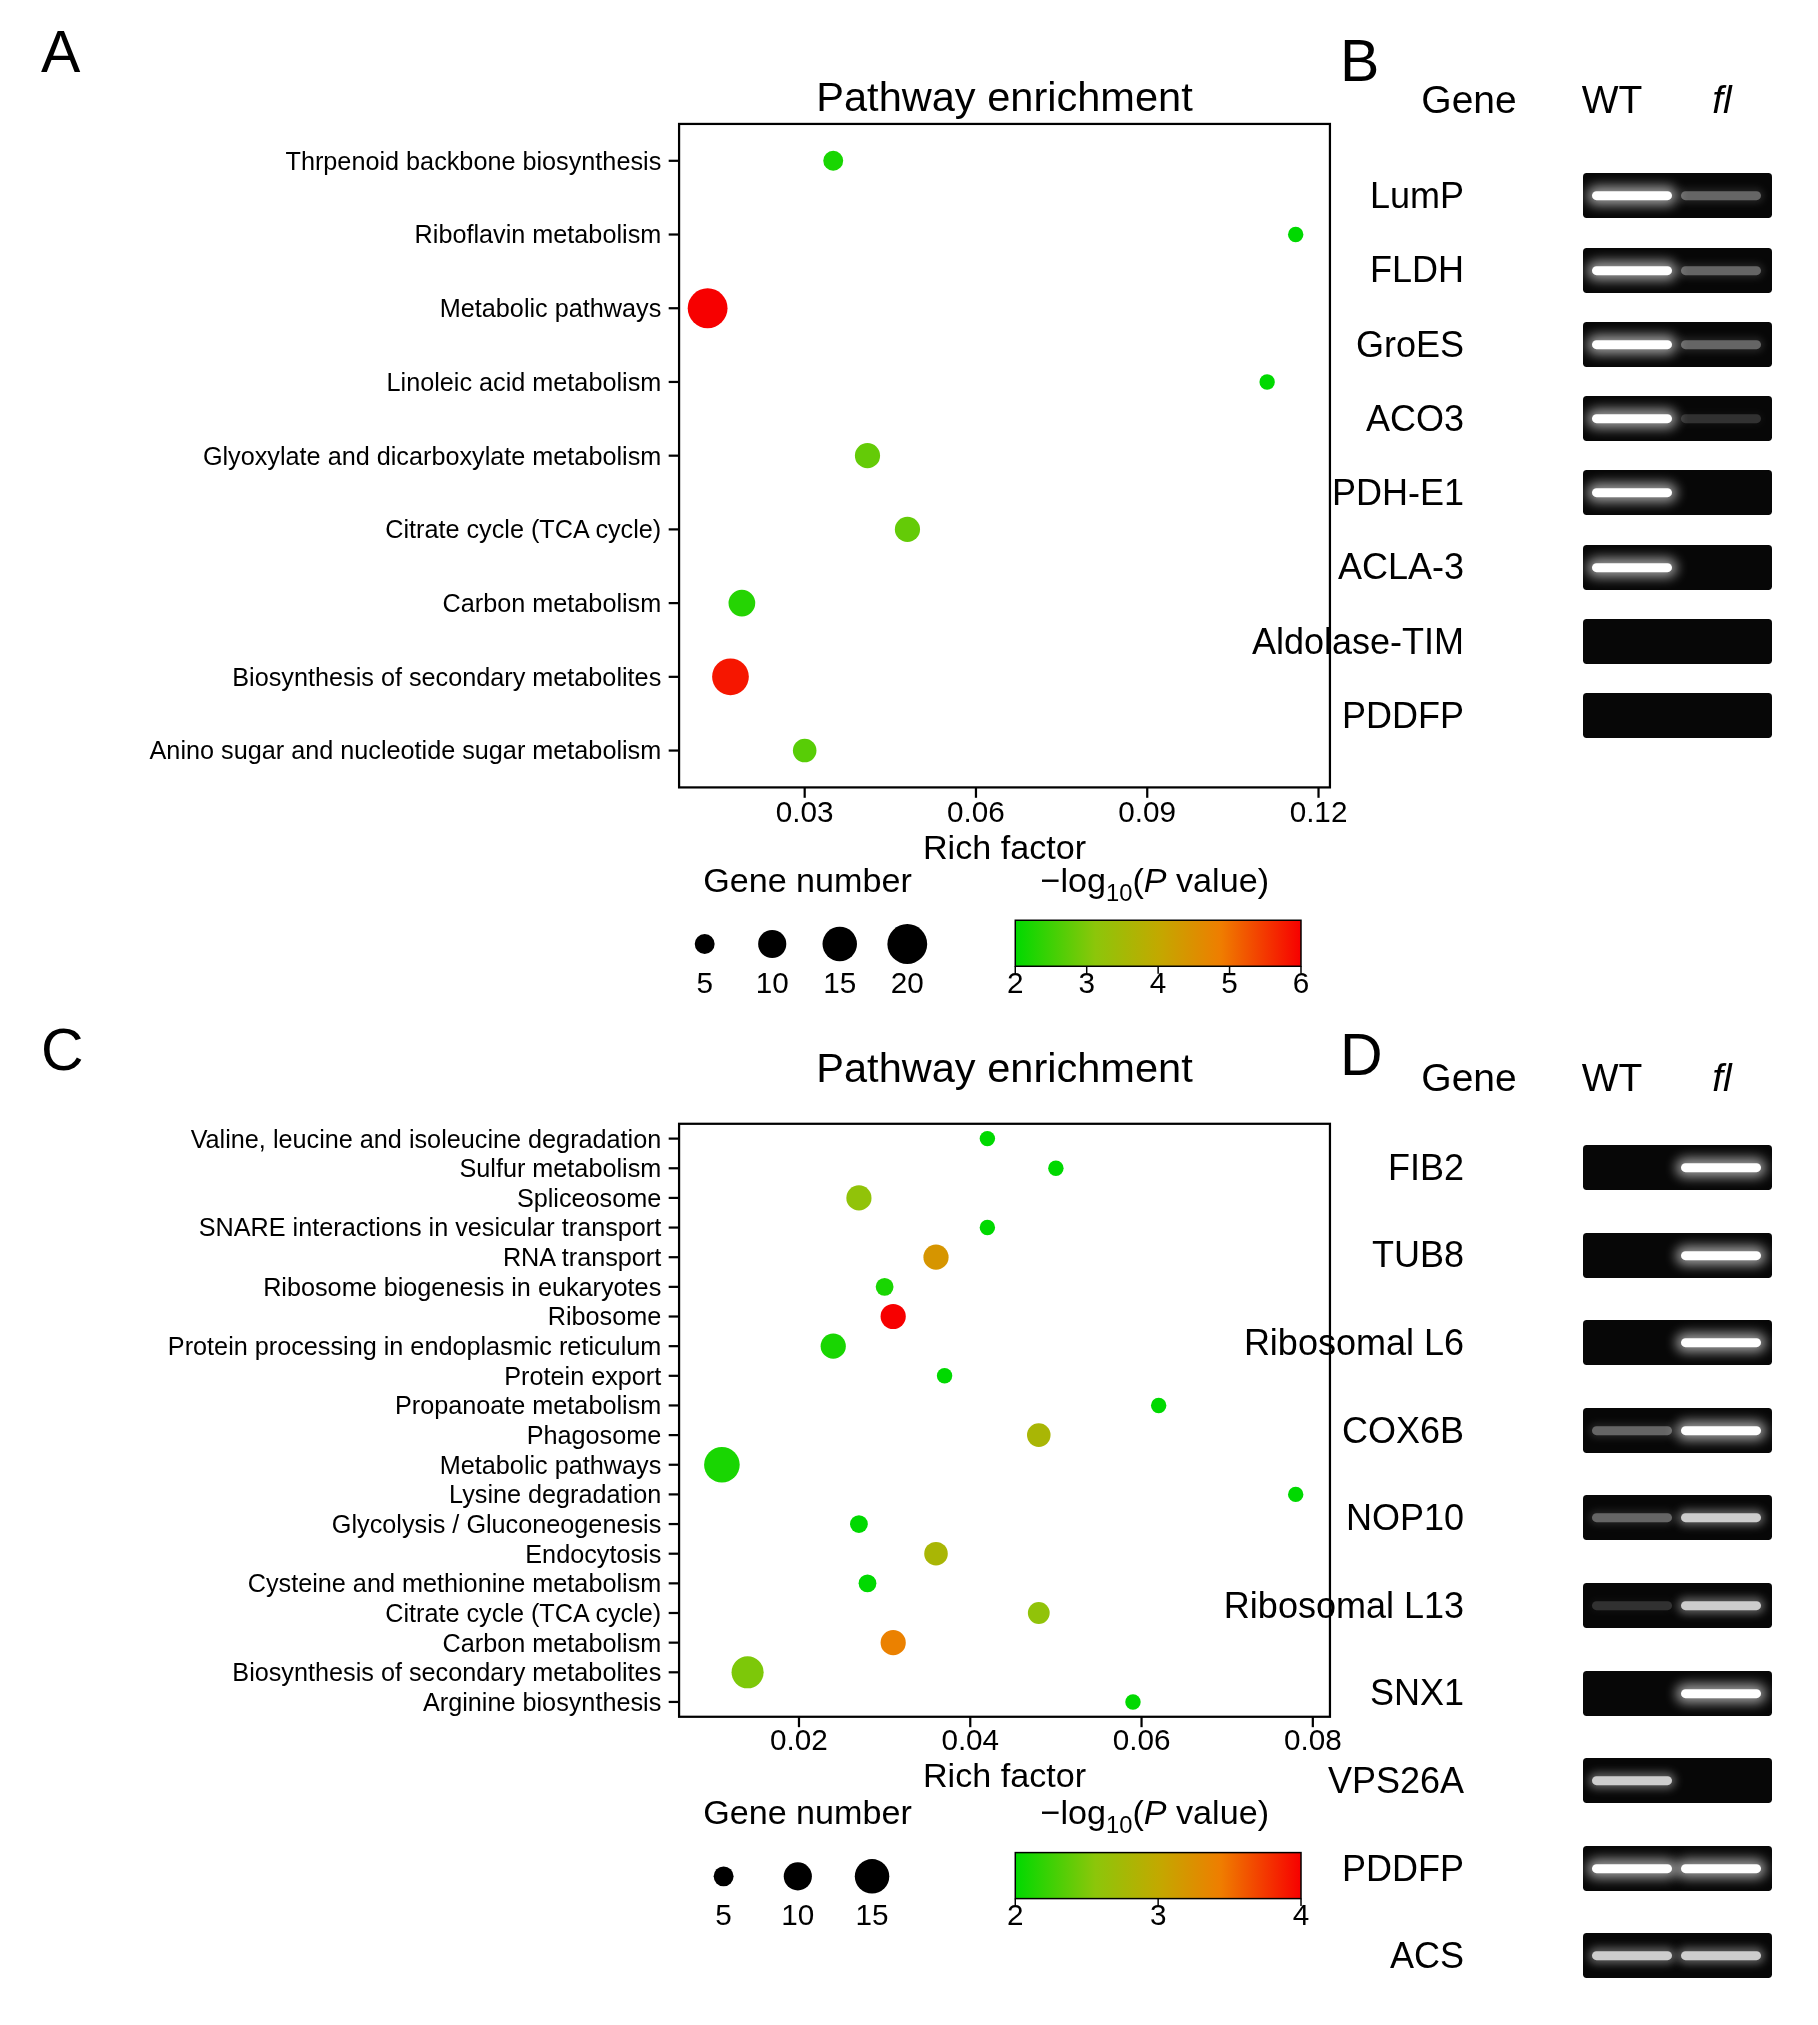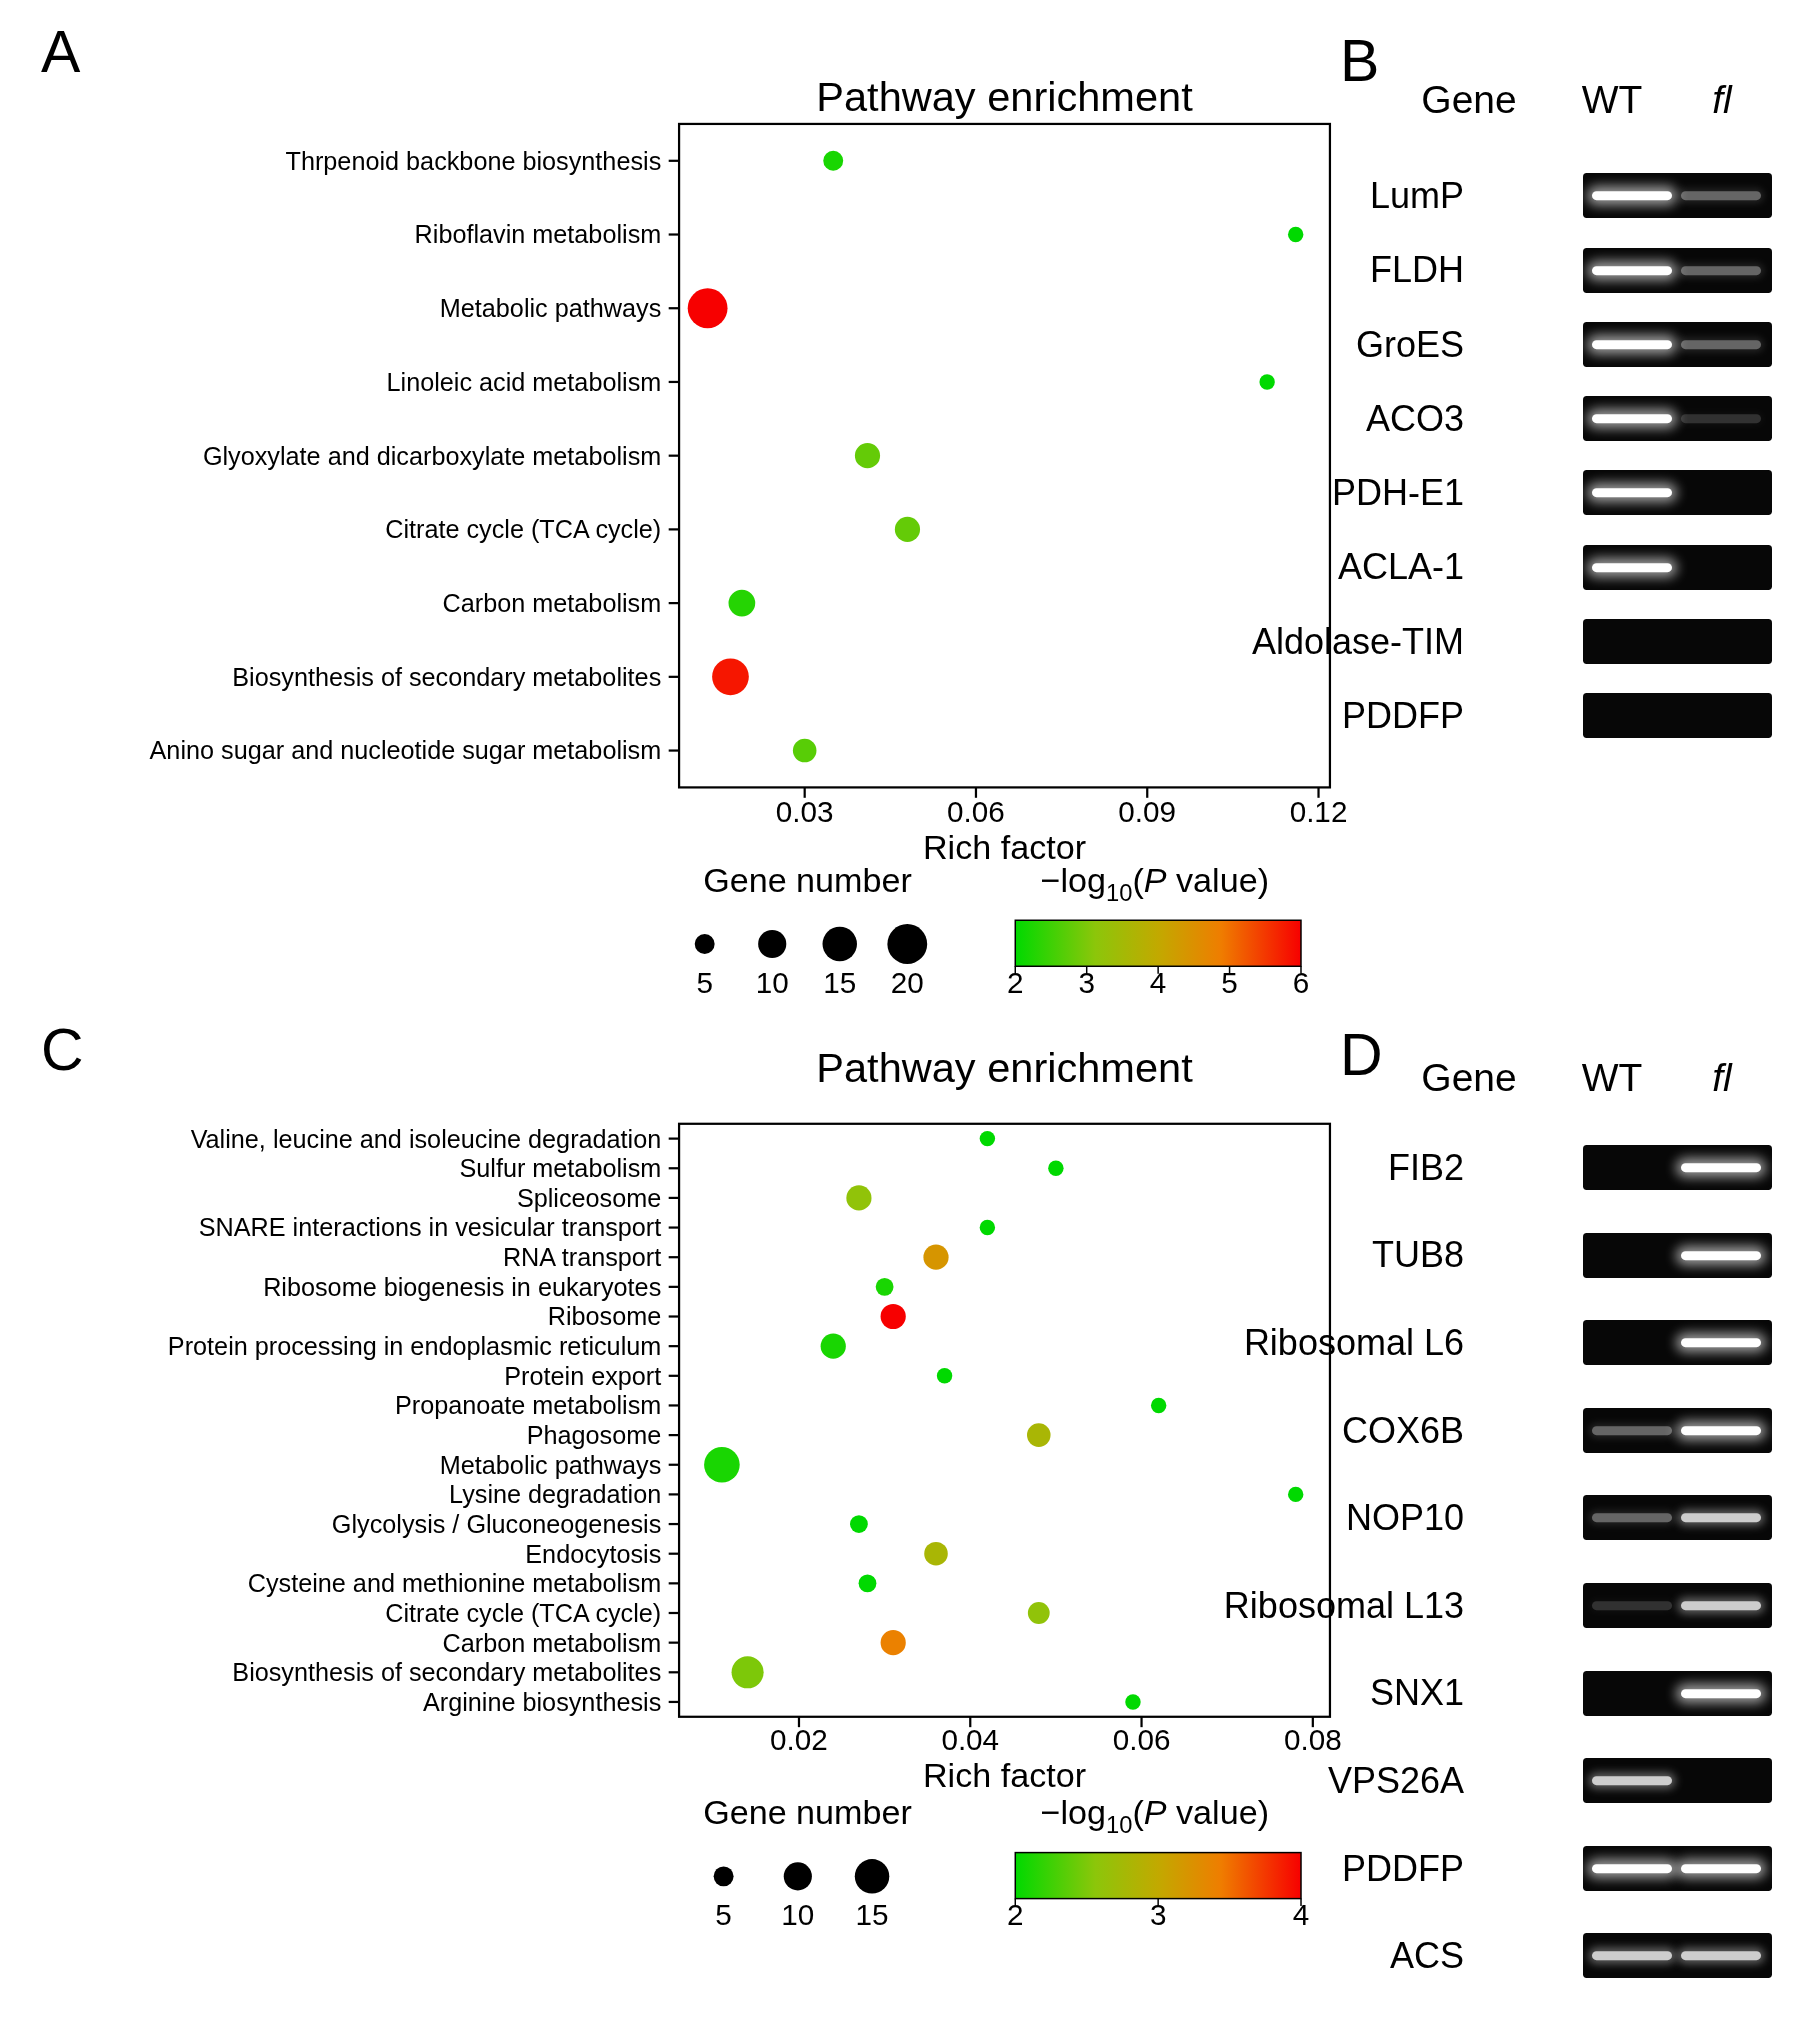--- a/index.html
+++ b/index.html
@@ -232,21 +232,21 @@
     </div>
     <div class="gene-label" style="top: 381px;">ACO3</div>
     <div class="gel-strip" style="top: 374px;">
       <div class="gel-band band-bright" style="left: 9px;"></div>
       <div class="gel-band band-vfaint" style="left: 98px;"></div>
     </div>
     <div class="gene-label" style="top: 455px;">PDH-E1</div>
     <div class="gel-strip" style="top: 448px;">
       <div class="gel-band band-bright" style="left: 9px;"></div>
     </div>
-    <div class="gene-label" style="top: 529px;">ACLA-1</div>
+    <div class="gene-label" style="top: 529px;">ACLA-3</div>
     <div class="gel-strip" style="top: 523px;">
       <div class="gel-band band-bright" style="left: 9px;"></div>
     </div>
     <div class="gene-label" style="top: 604px;">Aldolase-TIM</div>
     <div class="gel-strip" style="top: 597px;"></div>
     <div class="gene-label" style="top: 678px; margin-left: 12px;">PDDFP</div>
     <div class="gel-strip" style="top: 671px;"></div>
   </div>
 
 <div id="gelD" class="gel-host gelD" style="left:1329px;top:1010px;height:1016px;">

